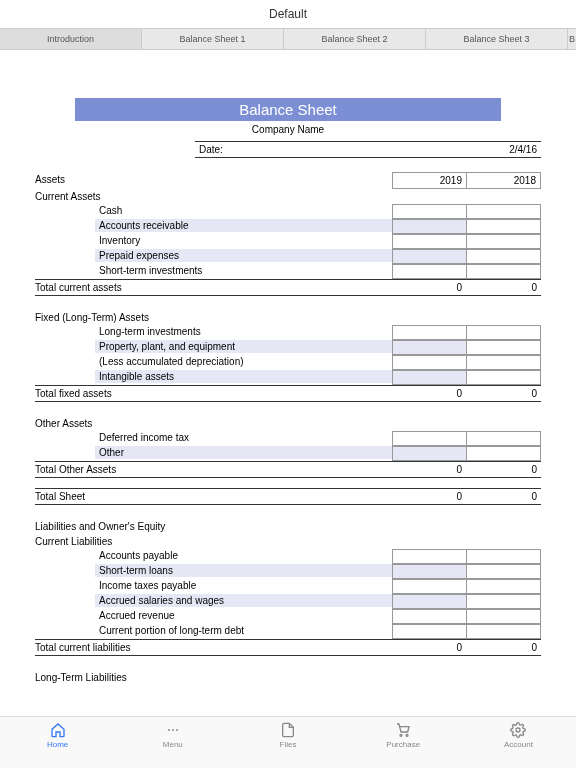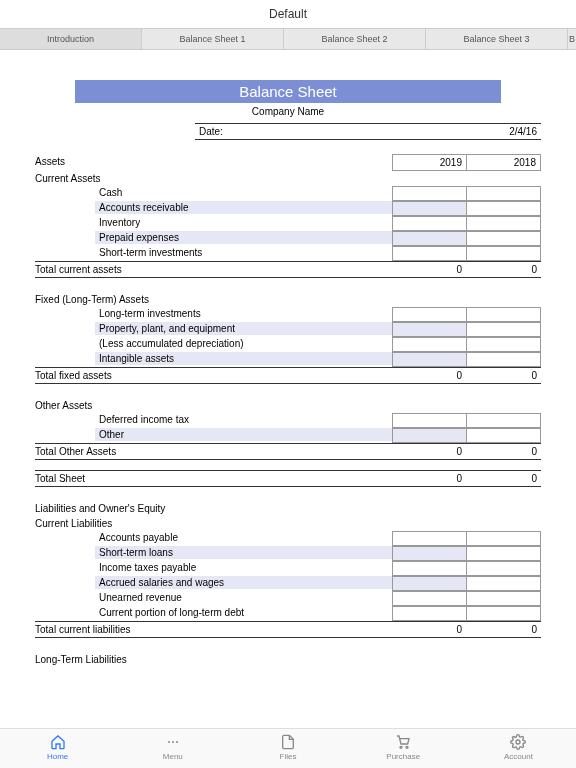--- a/index.html
+++ b/index.html
@@ -2,42 +2,42 @@
 <html><head>
 <meta charset="utf-8">
 <style>
 * { box-sizing: border-box; margin: 0; padding: 0; }
 body { font-family: -apple-system, Helvetica, Arial, sans-serif; font-size: 10px; background: #fff; width: 576px; height: 768px; overflow: hidden; position: relative; }
 .topbar { height: 28px; text-align: center; line-height: 28px; font-size: 12px; color: #333; }
 .tabs { display: flex; height: 22px; border-top: 1px solid #ccc; border-bottom: 1px solid #ccc; }
 .tab { flex: 1; text-align: center; line-height: 20px; font-size: 9px; color: #555; border-right: 1px solid #ccc; background: #e8e8e8; }
 .tab.active { background: #ddd; }
 .tab:last-child { flex: 0 0 8px; border-right: none; }
-.sheet { padding: 30px 35px 0 35px; }
+.sheet { padding: 48px 35px 0 35px; }
 .banner { background: #7d8fd4; color: #fff; text-align: center; font-size: 15px; padding: 3px 0; margin: 0 40px; }
 .company { text-align: center; font-size: 10px; padding: 3px 0 6px; }
 .row { display: flex; align-items: flex-start; min-height: 15px; }
 .desc { flex: 1; font-size: 10px; padding: 1px 4px; }
 .desc.alt { background: #e5e7f5; }
 .cell { flex: 0 0 75px; border: 1px solid #999; min-height: 15px; font-size: 10px; text-align: right; padding: 1px 4px; margin-left: -1px; }
 .cell.altL { background: #e5e7f5; }
 .indent { padding-left: 60px; }
 .total { border-top: 1px solid #333; border-bottom: 1px solid #333; }
 .totlab { flex: 1; font-size: 10px; padding: 2px 0; }
 .totval { flex: 0 0 75px; text-align: right; font-size: 10px; padding: 2px 4px; }
 .sechead { font-size: 10px; padding: 2px 0; }
 .gap { height: 10px; }
 .gap2 { height: 14px; }
 .daterow { display: flex; border-top: 1px solid #333; border-bottom: 1px solid #333; margin-left: 160px; }
 .daterow .dlab { flex: 1; font-size: 10px; padding: 2px 4px; }
 .daterow .dval { flex: 0 0 75px; font-size: 10px; text-align: right; padding: 2px 4px; }
 .yearrow { display: flex; }
 .yearrow .sp { flex: 1; }
 .yearrow .yr { flex: 0 0 75px; border: 1px solid #999; text-align: right; font-size: 10px; padding: 2px 4px; margin-left: -1px; }
-.bottom { position: absolute; bottom: 0; left: 0; right: 0; height: 40px; border-top: 1px solid #ddd; display: flex; background: #f9f9f9; }
+.bottom { position: absolute; bottom: 0; left: 0; right: 0; height: 52px; border-top: 1px solid #ddd; display: flex; background: #f9f9f9; }
 .bitem { flex: 1; text-align: center; padding-top: 4px; color: #888; }
 .bitem.active { color: #3478f6; }
 .bitem .ic { font-size: 16px; height: 18px; display: flex; align-items: center; justify-content: center; }
 .bitem .bl { font-size: 8px; margin-top: 1px; }
 .bitem svg { width: 16px; height: 16px; }
 </style>
 </head>
 <body>
 
 <div class="topbar">Default</div>
@@ -166,21 +166,21 @@
       <div class="desc">Income taxes payable</div>
       <div class="cell"></div>
       <div class="cell"></div>
     </div>
   <div class="row indent">
       <div class="desc alt">Accrued salaries and wages</div>
       <div class="cell altL"></div>
       <div class="cell"></div>
     </div>
   <div class="row indent">
-      <div class="desc">Unearned revenue</div>
+      <div class="desc">Accrued revenue</div>
       <div class="cell"></div>
       <div class="cell"></div>
     </div>
   <div class="row indent">
       <div class="desc">Current portion of long-term debt</div>
       <div class="cell"></div>
       <div class="cell"></div>
     </div>
   <div class="row total">
       <div class="totlab">Total current liabilities</div>

